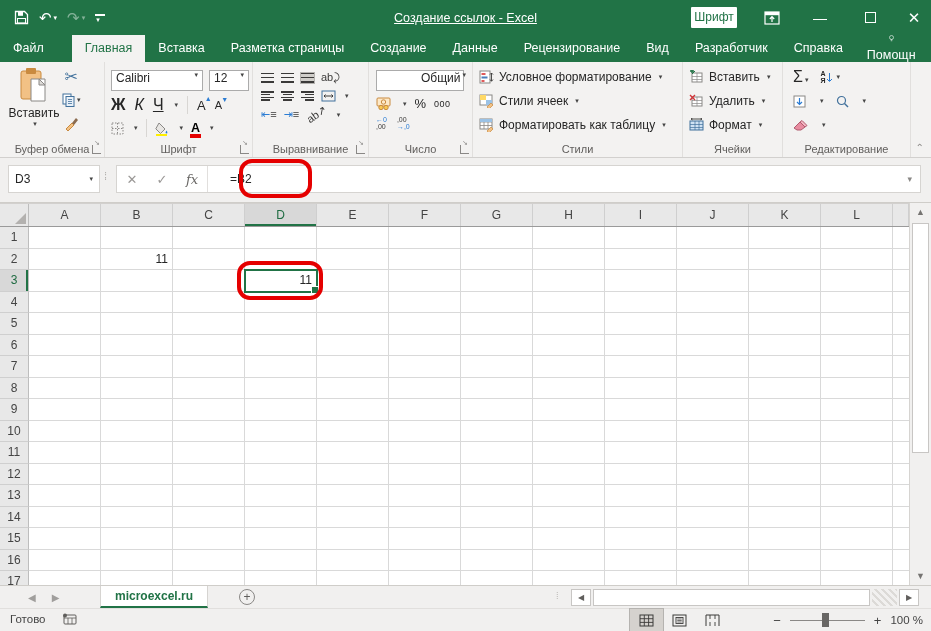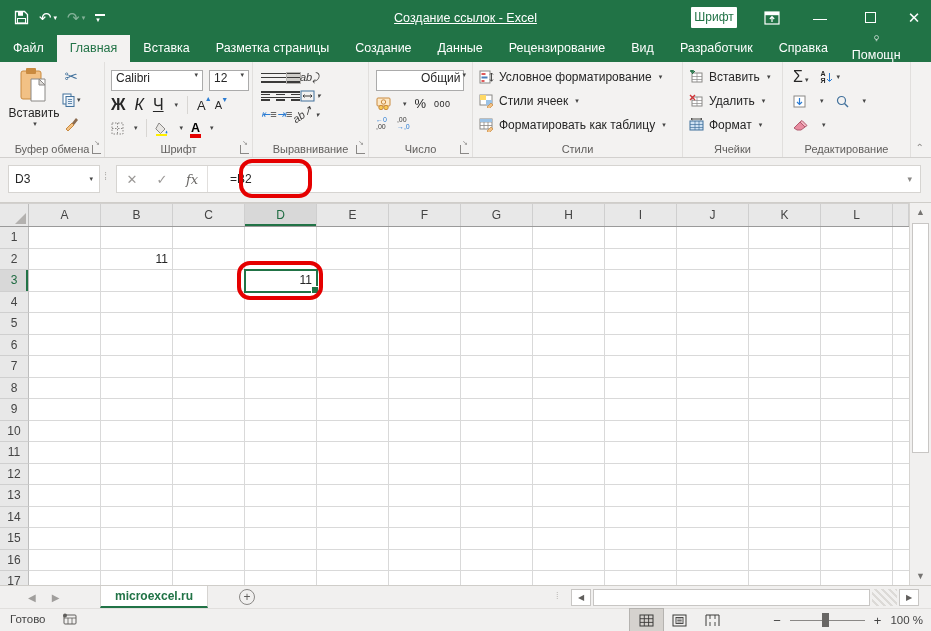--- a/index.html
+++ b/index.html
@@ -20,21 +20,21 @@
   .wbtn { position:absolute; top:0; height:35px; display:flex; align-items:center; justify-content:center; color:#fff; }
   .w-ribbonopts { right:144px; width:30px; }
   .w-min { right:96px; width:30px; font-size:14px; }
   .w-max { right:46px; width:30px; }
   .w-max i { width:11px; height:11px; border:1.4px solid #fff; display:block; }
   .w-close { right:0px; width:34px; font-size:15px; }
 
   
   .tabrow { position:absolute; left:0; top:35px; width:931px; height:27px; background:#217346; display:flex; align-items:flex-end; }
   .tab { height:27px; line-height:27px; padding:0 13px; color:#fff; font-size:12.5px; white-space:nowrap; }
-  .tab.active { background:#f3f2f1; color:#217346; }
+  .tab.active { background:#f3f2f1; color:#217346;margin-left:15px; }
   .tab-extra { display:flex; align-items:center; gap:6px; color:#fff; font-size:12.5px; height:27px; padding:0 11px;flex-direction:column; }
   .tabdivider { width:1px; height:16px; background:rgba(255,255,255,.5); align-self:center; }
 
   
   .ribbon { position:absolute; left:0; top:62px; width:931px; height:96px; background:#f3f2f1; border-bottom:1px solid #d2d0ce; display:flex; }
   .rgroup { position:relative; height:95px; border-right:1px solid #e1dfdd; padding-top:3px; }
   .rg-label { position:absolute; left:0; right:0; bottom:2px; text-align:center; font-size:11px; color:#605e5c; }
   .launcher { position:absolute; right:3px; bottom:3px; width:9px; height:9px; border-left:1px solid #8a8886; border-bottom:1px solid #8a8886; }
   .launcher:after { content:"↘"; position:absolute; left:1px; top:-6px; font-size:7px; color:#8a8886; }
   .dd { font-size:7px; color:#444; margin-left:2px; }
@@ -53,21 +53,21 @@
   .fnt-row { display:flex; align-items:center; gap:6px; margin-top:5px; }
   .b { font-weight:bold; } .i { font-style:italic; } .u { text-decoration:underline; }
   .acc { position:relative; font-size:13px; }
   .acc sup { position:absolute; top:-3px; right:-6px; font-size:7px; color:#2b7cd3; }
   .colorbar { display:inline-block; position:relative; font-size:12.5px; font-weight:bold; line-height:1; }
   .colorbar i { position:absolute; left:-1px; right:-1px; bottom:-4px; height:4px; display:block; }
   .vsep { width:1px; height:18px; background:#d8d6d3; }
 
   
   .g-align { width:116px; padding-left:8px; }
-  .al-row { display:flex; align-items:center; margin-top:6px;font-style:italic; }
+  .al-row { display:flex; align-items:center; gap:7px; margin-top:6px; }
   .lgi { width:13px; height:10px; display:flex; flex-direction:column; justify-content:space-between; }
   .lgi i { height:1.5px; background:#3b3a39; display:block; }
   .lgi.l i:nth-child(even){ width:9px; } .lgi.c i:nth-child(even){ width:9px; margin:0 auto; }
   .lgi.r i:nth-child(even){ width:9px; margin-left:auto; }
   .sel-ctl { background:#cfcdc9; outline:1px solid #b5b3b0; }
   .small-ic { font-size:11px; color:#3b3a39; }
 
   
   .g-num { width:104px; padding-left:7px; }
   .dec { display:flex; flex-direction:column; font-size:7px; line-height:7px; color:#3b3a39; }

